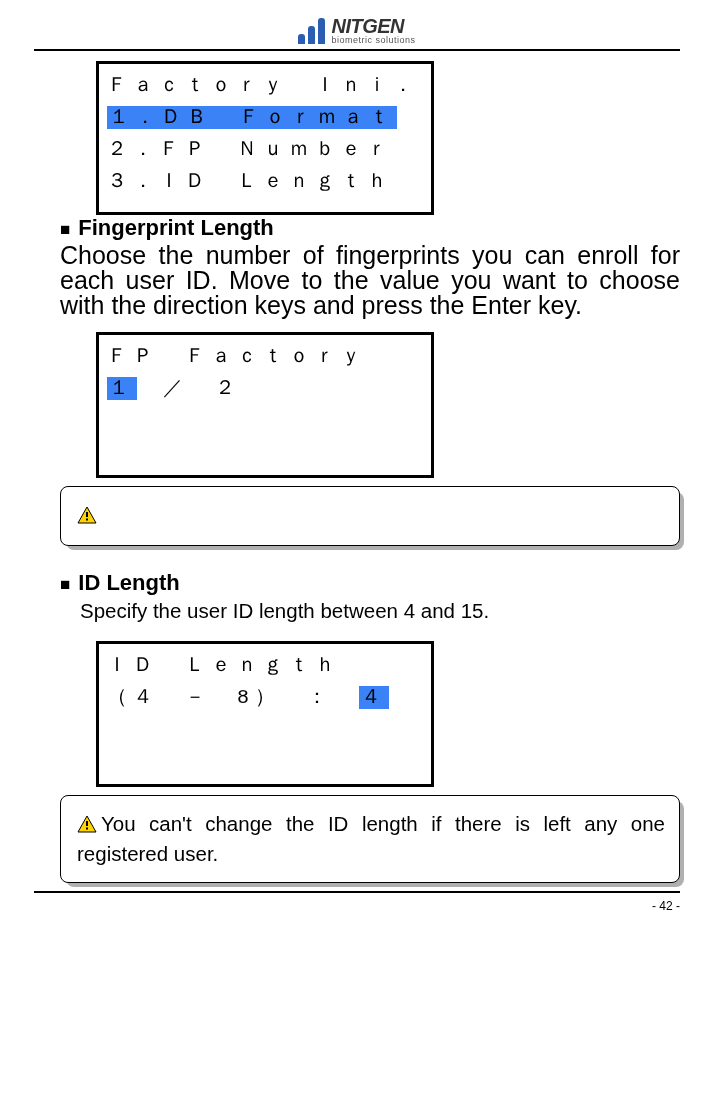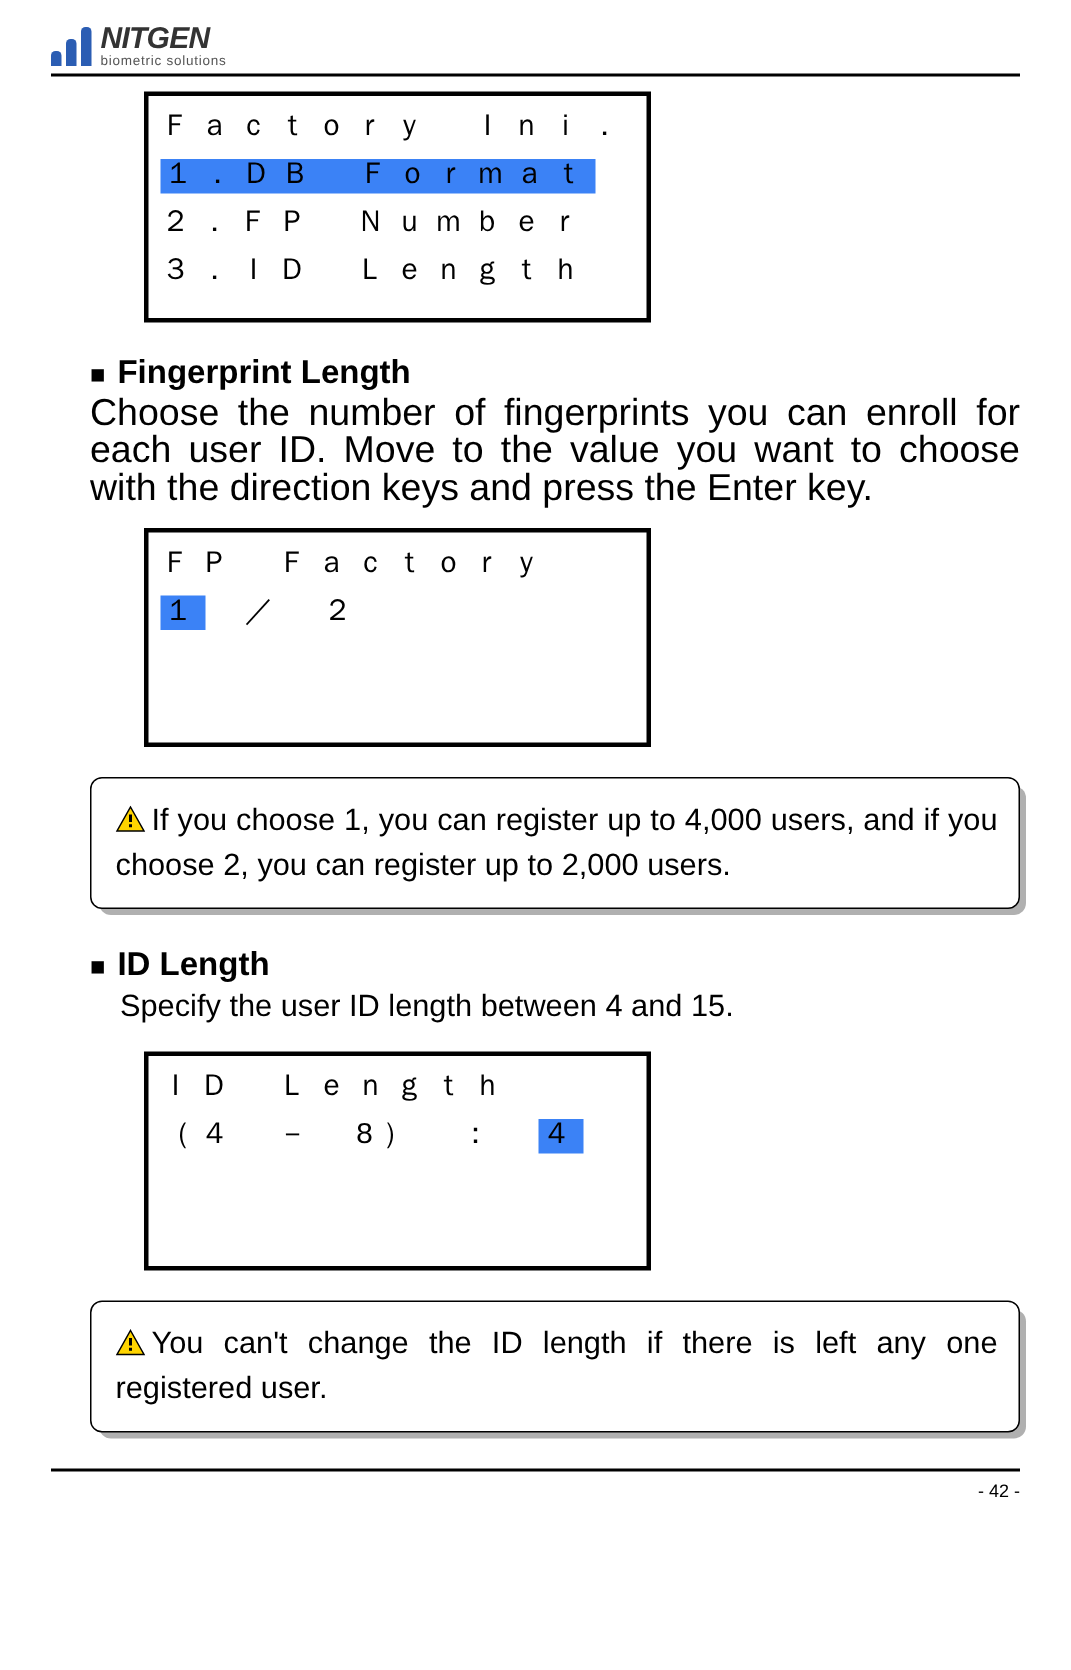--- a/index.html
+++ b/index.html
@@ -10,21 +10,21 @@
     background: #fff;
     width: 714px;
   }
   .page {
     width: 714px;
     padding: 16px 34px 12px 34px;
     position: relative;
   }
   .logo-row {
     display: flex;
-    justify-content: flex-start;
+    justify-content: center;
     align-items: center;
     margin-bottom: 4px;
   }
   .logo {
     display: flex;
     align-items: center;
     gap: 6px;
   }
   .logo-bars {
     display: flex;
@@ -54,21 +54,20 @@
   }
   .top-rule {
     border: 0;
     border-top: 2px solid #000;
     margin: 0 0 10px 0;
   }
   .lcd {
     width: 338px;
     border: 3px solid #000;
     margin-left: 62px;
-    margin-bottom: 20px;
     padding: 6px 8px 14px 8px;
     min-height: 146px;
   }
   .lcd-row {
     font-size: 20px;
     letter-spacing: 6px;
     line-height: 32px;
     white-space: pre;
     font-family: "Courier New", monospace;
   }
@@ -180,36 +179,36 @@
 
   <div class="note-wrap">
     <div class="note-shadow"></div>
     <div class="note">
       <span class="warn-icon">
         <svg width="20" height="18" viewBox="0 0 20 18">
           <polygon points="10,1 19,17 1,17" fill="#ffd400" stroke="#000" stroke-width="1"></polygon>
           <rect x="9" y="6" width="2" height="5" fill="#000"></rect>
           <rect x="9" y="12.5" width="2" height="2" fill="#000"></rect>
         </svg>
-      </span><span class="nbody">If you choose 1, you can register up to 4,000 users, and if you choose 2, you can register up to 2,000 users.</span>
+      </span>
     </div>
   </div>
 
   <div class="section-head">
     <span class="bullet">■</span>
     <span class="stitle">ID Length</span>
   </div>
   <p class="para-sub">Specify the user ID length between 4 and 15.</p>
 
   <div class="lcd">
     <div class="lcd-row">ＩＤ　Ｌｅｎｇｔｈ</div>
     <div class="lcd-row"><span>（４　－　8）　：　</span><span class="hlcell">４</span></div>
   </div>
 
-  <div class="note-wrap" style="margin-bottom:24px">
+  <div class="note-wrap" style="margin-bottom:8px">
     <div class="note-shadow"></div>
     <div class="note">
       <span class="warn-icon">
         <svg width="20" height="18" viewBox="0 0 20 18">
           <polygon points="10,1 19,17 1,17" fill="#ffd400" stroke="#000" stroke-width="1"></polygon>
           <rect x="9" y="6" width="2" height="5" fill="#000"></rect>
           <rect x="9" y="12.5" width="2" height="2" fill="#000"></rect>
         </svg>
       </span><span class="nbody">You can't change the ID length if there is left any one registered user.</span>
     </div>

